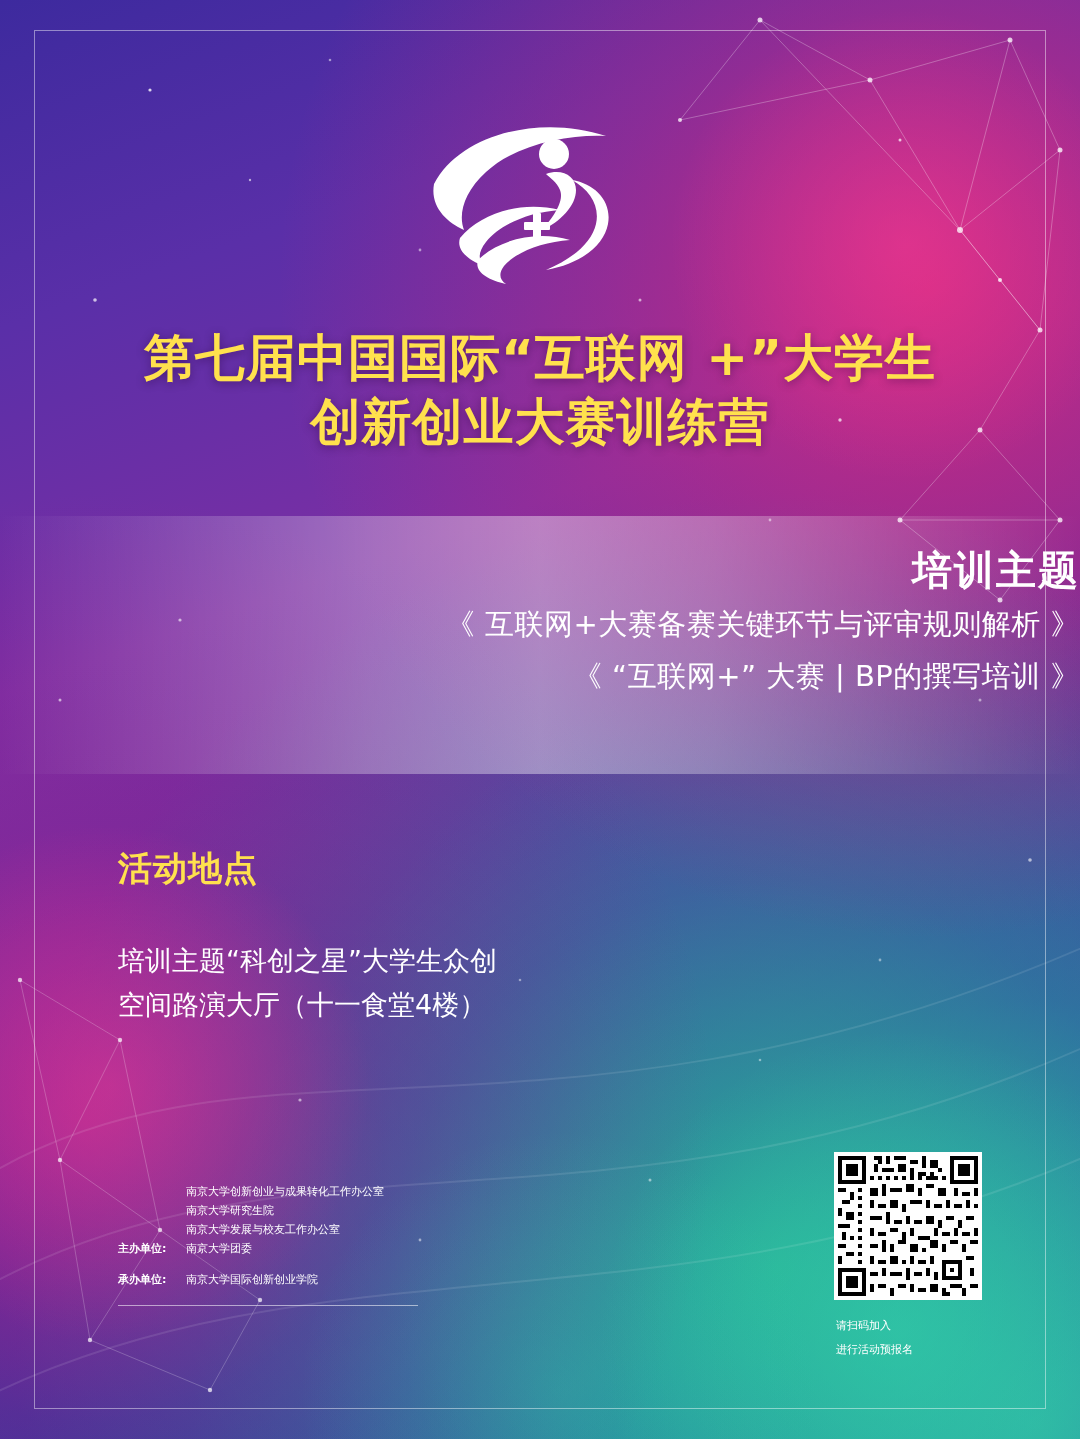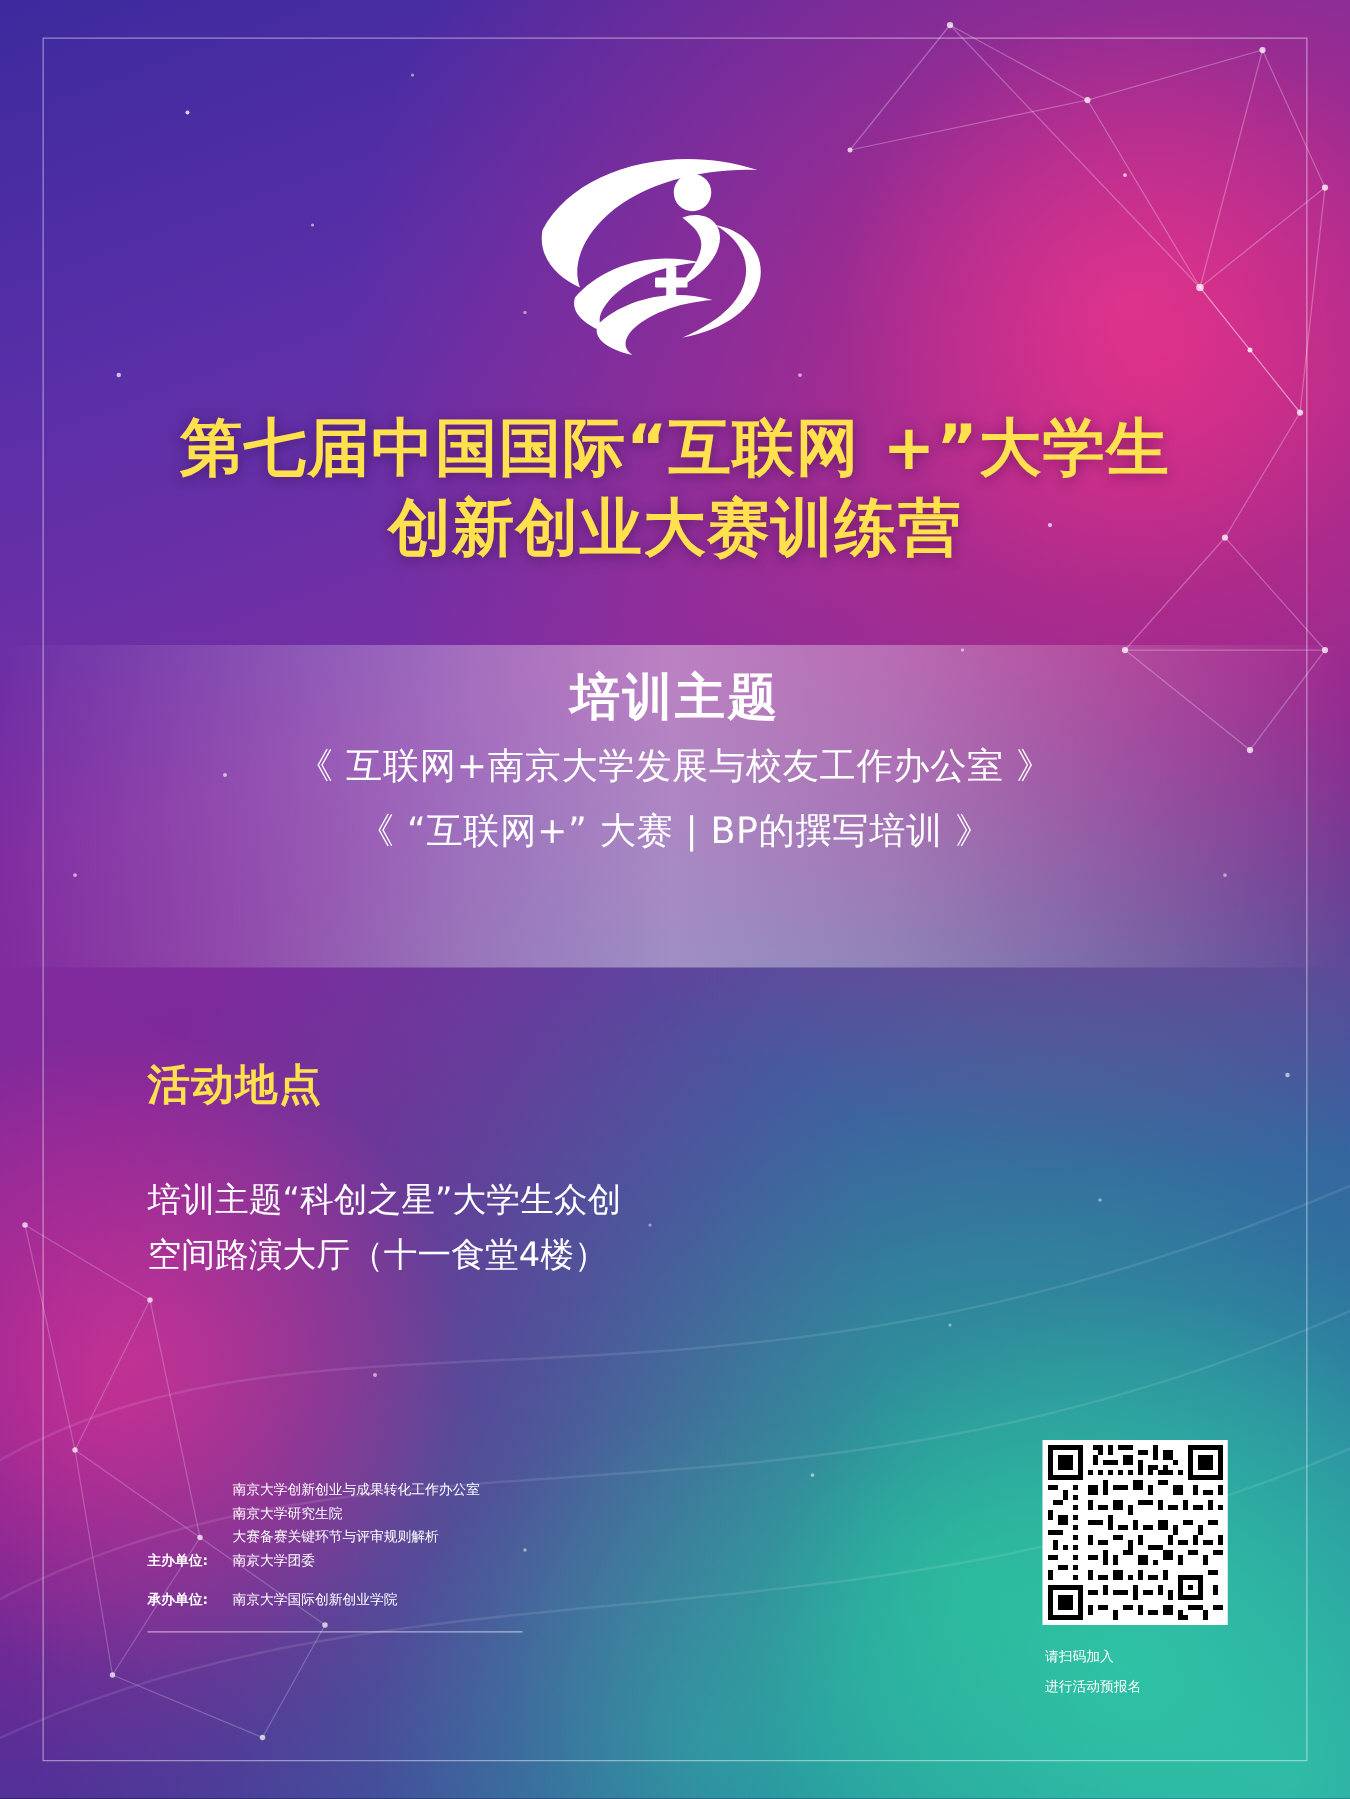--- a/index.html
+++ b/index.html
@@ -88,23 +88,23 @@
         rgba(255,255,255,0.10) 12%,
         rgba(255,255,255,0.30) 34%,
         rgba(255,255,255,0.40) 50%,
         rgba(255,255,255,0.30) 66%,
         rgba(255,255,255,0.10) 88%,
         rgba(255,255,255,0.00) 100%);
   }
   .theme-inner {
     position: absolute;
     left: 0;
-    top: 504px;
+    top: 516px;
     width: 100%;
-    text-align: center;
+    text-align: right;
   }
   .theme-heading {
     margin-top: 26px;
     font-family: "DejaVu Sans", "Liberation Sans", sans-serif;
     font-weight: bold;
     font-size: 40px;
     line-height: 56px;
     color: #ffffff;
     letter-spacing: 2px;
   }
@@ -325,41 +325,41 @@
 
   <div class="title-block">
     <div class="title-line">第七届中国国际“互联网 +”大学生</div>
     <div class="title-line">创新创业大赛训练营</div>
   </div>
 
   <div class="theme-band"></div>
 
   <div class="theme-inner">
     <div class="theme-heading">培训主题</div>
-    <div class="theme-item">《 互联网+南京大学发展与校友工作办公室 》</div>
+    <div class="theme-item">《 互联网+大赛备赛关键环节与评审规则解析 》</div>
     <div class="theme-item">《 “互联网+” 大赛 | BP的撰写培训 》</div>
   </div>
 
   <div class="info">
     <div class="info-col-place">
       <div class="info-heading">活动地点</div>
       <div class="info-lines">
         <div>培训主题“科创之星”大学生众创</div>
         <div>空间路演大厅（十一食堂4楼）</div>
       </div>
     </div>
   </div>
 
   <div class="orgs">
     <div class="org-row">
       <div class="org-label">主办单位:</div>
       <div class="org-values">
         <div>南京大学创新创业与成果转化工作办公室</div>
         <div>南京大学研究生院</div>
-        <div>大赛备赛关键环节与评审规则解析</div>
+        <div>南京大学发展与校友工作办公室</div>
         <div>南京大学团委</div>
       </div>
     </div>
     <div class="org-row second">
       <div class="org-label">承办单位:</div>
       <div class="org-values">
         <div>南京大学国际创新创业学院</div>
       </div>
     </div>
     <div class="org-rule"></div>

